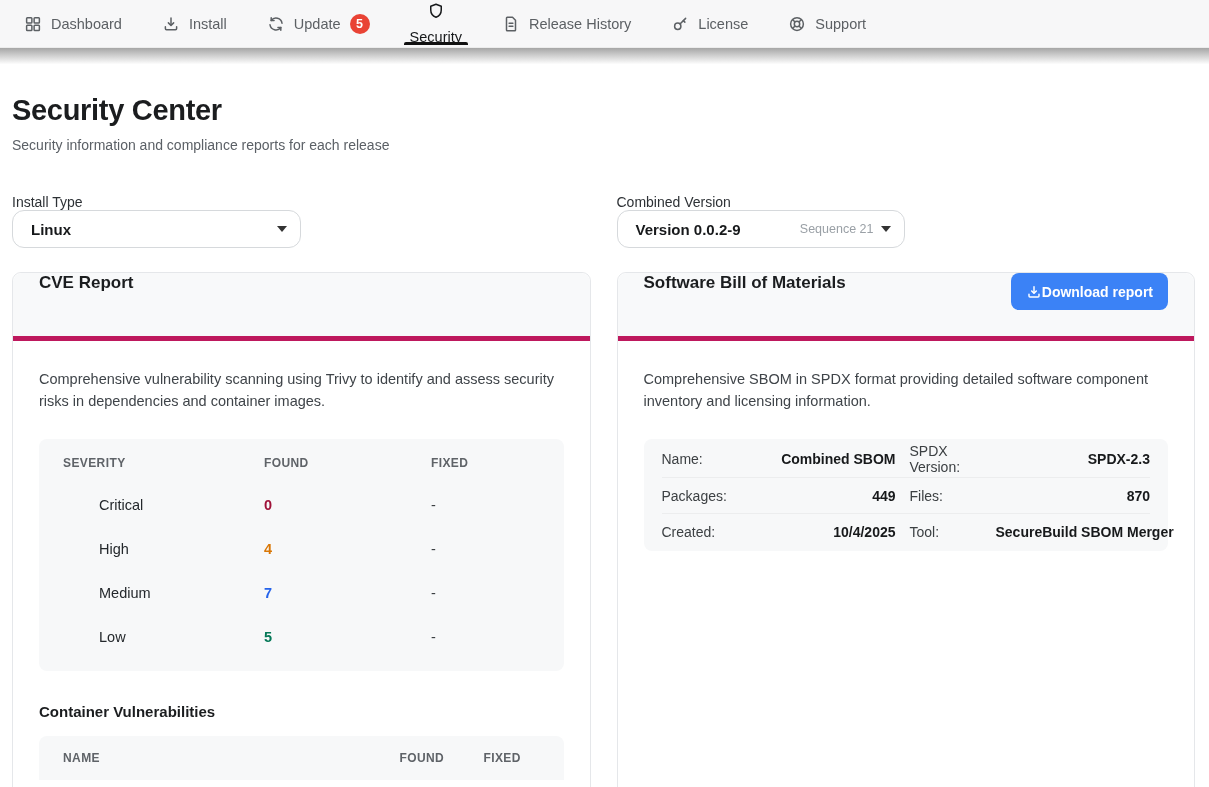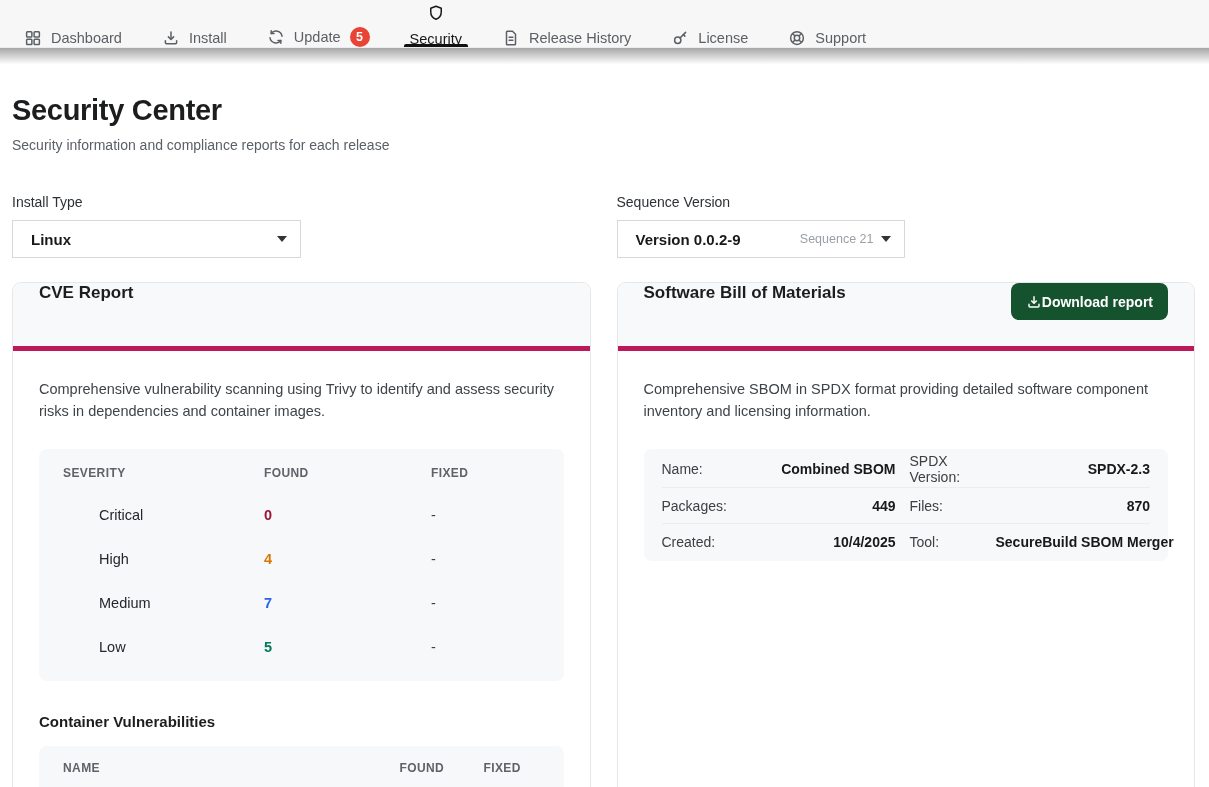--- a/index.html
+++ b/index.html
@@ -1,20 +1,20 @@
 <!DOCTYPE html>
 <html><head>
 <meta charset="utf-8">
 <style>
   * { margin: 0; padding: 0; box-sizing: border-box; }
   html, body { width: 1209px; height: 787px; overflow: hidden; background: #ffffff;
     font-family: "Liberation Sans", "DejaVu Sans", sans-serif; color: #1f2328; }
 
   
-  .topnav { height: 48px; background: #f7f7f8; display: flex; align-items: flex-end;
+  .topnav { height: 48px; background: #f7f7f8; display: flex; align-items: center;
     padding: 0 4px; border-bottom: 1px solid #ececec; }
   .nav-item { display: flex; align-items: center; gap: 9px; padding: 0 14px; margin: 0 6px;
     font-size: 14.5px; color: #5c6064; cursor: pointer; position: relative; }
   .nav-item svg { width: 18px; height: 18px; stroke: #5c6064; }
   .nav-item.active { color: #17191b; font-weight: 500; flex-direction: column; }
   .nav-item.active svg { stroke: #17191b; }
   .nav-item.active::after { content: ""; position: absolute; left: 8px; right: 8px; bottom: 0;
     height: 3px; background: #111; border-radius: 2px 2px 0 0; }
   .nav-badge { min-width: 20px; height: 20px; border-radius: 10px; background: #e94335;
     color: #fff; font-size: 12.5px; font-weight: 700; display: flex; align-items: center;
@@ -24,23 +24,23 @@
   .shadow-band { height: 16px; background: linear-gradient(to bottom, #a6a6a6, #fdfdfd); }
 
   
   .main { padding: 30px 14px 0 12px; }
   .page-title { font-size: 29px; font-weight: 700; letter-spacing: -0.3px; color: #1b1d1f; }
   .page-subtitle { margin-top: 10px; font-size: 14px; color: #5b6066; }
 
   
   .two-col { display: grid; grid-template-columns: 1fr 1fr; column-gap: 26px; }
   .filters { margin-top: 41px; }
-  .filter-label { font-size: 14px; color: #2d3135; margin-bottom: 10px; }
+  .filter-label { font-size: 14px; color: #2d3135; }
   .select-box { width: 289px; height: 38px; background: #fff; border: 1px solid #d6d9dc;
-    border-radius: 0; display: flex; align-items: center; justify-content: space-between;
+    border-radius: 12px; display: flex; align-items: center; justify-content: space-between;
     padding: 0 13px 0 18px; cursor: pointer; }
   .select-box .value { font-size: 15px; font-weight: 700; color: #17191b; }
   .caret { width: 0; height: 0; border-left: 5px solid transparent; border-right: 5px solid transparent;
     border-top: 6px solid #333; flex: 0 0 auto; }
   .select-meta { display: flex; align-items: center; gap: 7px; }
   .select-meta .seq { font-size: 12.5px; color: #9aa0a6; }
 
   
   .cards { margin-top: 24px; }
   .card { border: 1px solid #e5e7ea; border-radius: 9px; background: #fff; height: 620px; overflow: hidden; }
@@ -61,21 +61,21 @@
   .sev-found { font-weight: 600; }
   .sev-fixed { color: #3c4043; }
 
   
   .cv-title { margin-top: 32px; font-size: 15px; font-weight: 600; color: #1b1d1f; }
   .cv-head { margin-top: 16px; background: #f7f8f9; border-radius: 8px 8px 0 0; height: 44px;
     display: grid; grid-template-columns: 1fr 84px 56px; align-items: center; padding: 0 24px; }
   .cv-head span { font-size: 12px; font-weight: 700; color: #5f6368; letter-spacing: 0.4px; }
 
   
-  .download-btn { display: flex; align-items: center; background: #14532d; color: #fff;
+  .download-btn { display: flex; align-items: center; background: #3b82f6; color: #fff;
     border: none; border-radius: 8px; height: 37px; padding: 0 15px; font-size: 14px;
     font-weight: 600; cursor: pointer; font-family: inherit; }
   .download-btn svg { width: 16px; height: 16px; stroke: #fff; }
 
   
   .sbom-table { margin-top: 27px; background: #f7f8f9; border-radius: 8px; padding: 2px 18px; }
   .sbom-row { display: grid; grid-template-columns: 76px 158px 100px 1fr; align-items: center;
     height: 36px; }
   .sbom-row + .sbom-row { border-top: 1px solid rgba(0,0,0,0.045); }
   .sbom-label { font-size: 14px; color: #3c4043; }
@@ -153,21 +153,21 @@
 
   <div class="two-col filters">
     <div>
       <div class="filter-label">Install Type</div>
       <div class="select-box">
         <span class="value">Linux</span>
         <span class="caret"></span>
       </div>
     </div>
     <div>
-      <div class="filter-label">Sequence Version</div>
+      <div class="filter-label">Combined Version</div>
       <div class="select-box" style="width:288px">
         <span class="value">Version 0.0.2-9</span>
         <span class="select-meta">
           <span class="seq">Sequence 21</span>
           <span class="caret"></span>
         </span>
       </div>
     </div>
   </div>
 

